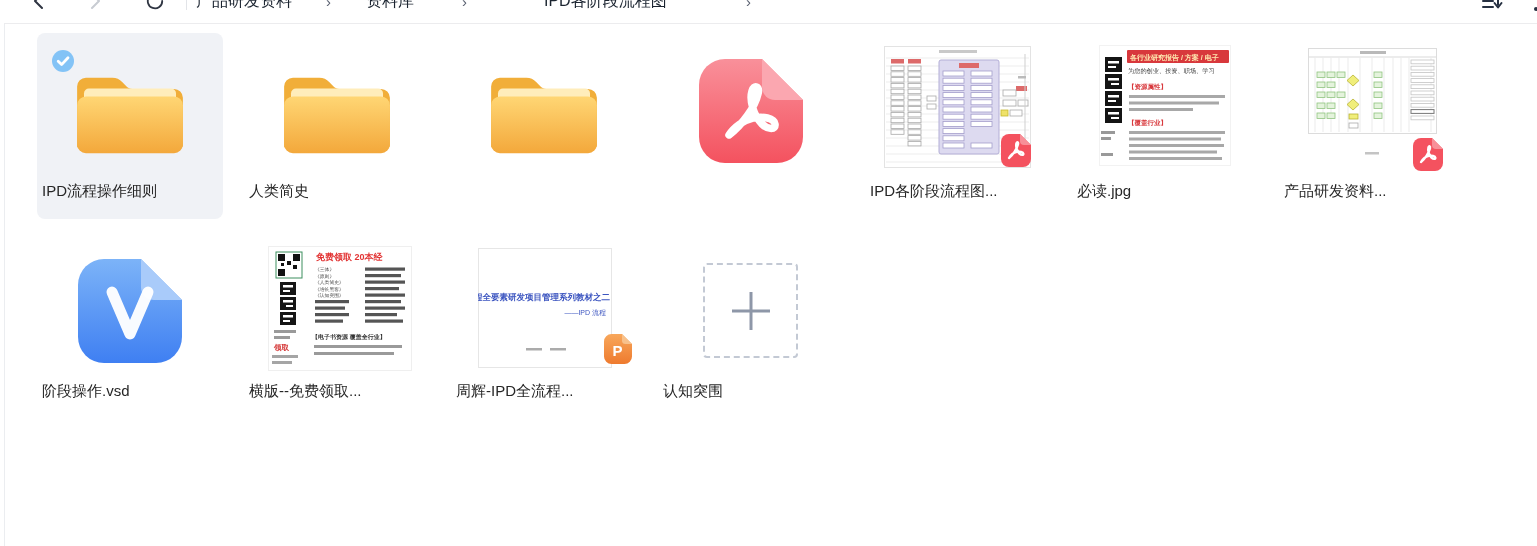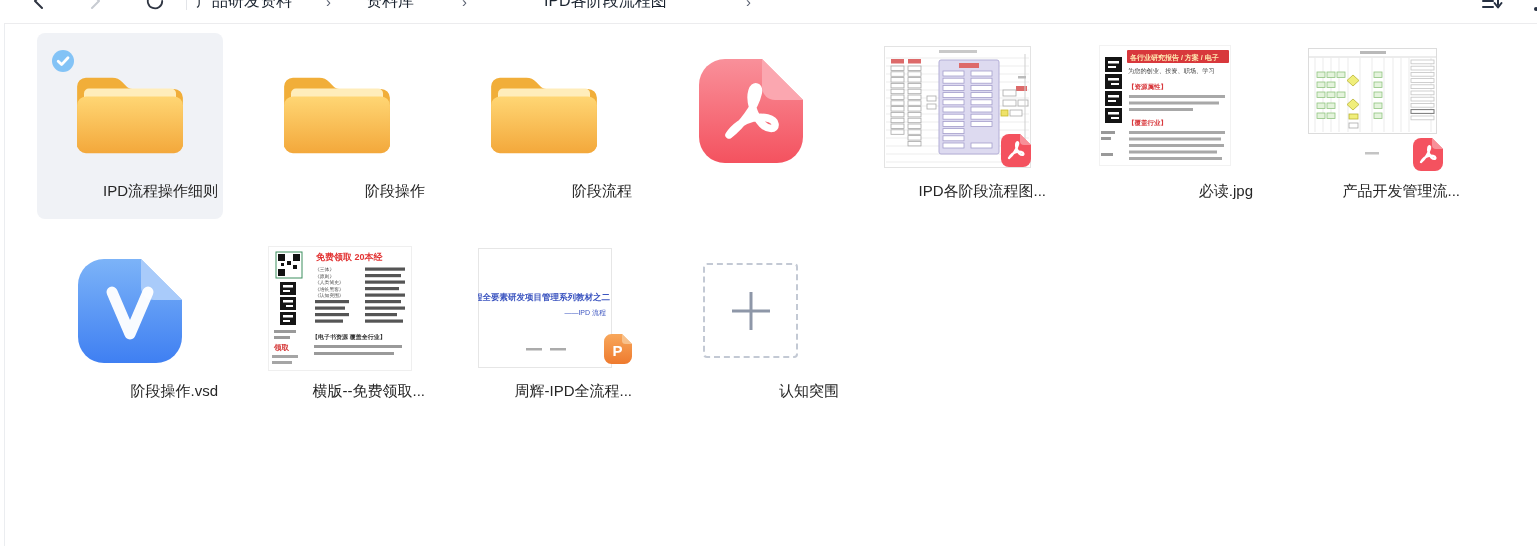--- a/index.html
+++ b/index.html
@@ -14,21 +14,21 @@
   .tb-item { position:absolute; top:0; height:40px; display:flex; align-items:center; }
   .crumb { font-size:16px; color:#1b2430; white-space:nowrap; cursor:pointer; }
   .caret { font-size:15px; color:#596070; }
   .tb-sep { position:absolute; left:182px; top:11px; width:1px; height:18px; background:#e2e4e8; }
 
   
   .tile { position:absolute; width:186px; height:186px; cursor:pointer; }
   .sel-bg { position:absolute; inset:0; background:#f0f2f6; border-radius:8px; }
   .check { position:absolute; left:15px; top:17px; width:22px; height:22px; }
   .icon-area { position:absolute; left:0; top:0; width:186px; height:148px; display:flex; align-items:center; justify-content:center; }
-  .label { position:absolute; left:5px; right:5px; top:147px; height:22px; text-align:right;
+  .label { position:absolute; left:5px; right:5px; top:147px; height:22px; text-align:left;
            font-size:15px; line-height:22px; color:#262626; white-space:nowrap; overflow:hidden; }
   .thumbwrap { position:absolute; }
   .thumb-badge { position:absolute; }
   .upload-box { position:absolute; left:45px; top:30px; width:95px; height:95px;
                 border:2px dashed #c3c9d4; border-radius:4px; display:flex; align-items:center; justify-content:center; }
 </style>
 </head>
 <body>
 
 <svg width="0" height="0" style="position:absolute" aria-hidden="true">
@@ -154,30 +154,29 @@
     </div>
     <div class="label">IPD流程操作细则</div>
   </div>
 
   <div class="tile" style="left:244px;top:33px">
     <div class="icon-area">
       <svg width="118" height="94" viewBox="0 0 120 96" style="margin-top:14px">
           <use href="#folderIcon"></use>
         </svg>
     </div>
-    <div class="label">阶段操作</div>
+    <div class="label">人类简史</div>
   </div>
 
   <div class="tile" style="left:451px;top:33px">
     <div class="icon-area">
       <svg width="118" height="94" viewBox="0 0 120 96" style="margin-top:14px">
           <use href="#folderIcon"></use>
         </svg>
     </div>
-    <div class="label">阶段流程</div>
   </div>
 
   <div class="tile" style="left:658px;top:33px">
     <div class="icon-area">
       <svg width="104" height="104" viewBox="0 0 104 104" style="margin-top:8px">
           <use href="#pdfDoc"></use>
         </svg>
     </div>
   </div>
 
@@ -375,21 +374,21 @@
         </g>
         <rect x="103" y="61.6" width="23" height="3.8" fill="#ffffff" stroke="#777777" stroke-width="1"></rect>
         <rect x="57" y="104" width="14" height="2.5" fill="#c4c4c4"></rect>
       </svg>
       <div class="thumb-badge" style="right:-6px;bottom:-9px">
         <svg width="30" height="33" viewBox="0 0 30 33">
             <use href="#pdfBadge"></use>
           </svg>
       </div>
     </div>
-    <div class="label">产品开发管理流...</div>
+    <div class="label">产品研发资料...</div>
   </div>
 
   <div class="tile" style="left:37px;top:233px">
     <div class="icon-area">
       <svg width="104" height="104" viewBox="0 0 104 104" style="margin-top:8px">
           <use href="#vsdDoc"></use>
         </svg>
     </div>
     <div class="label">阶段操作.vsd</div>
   </div>

